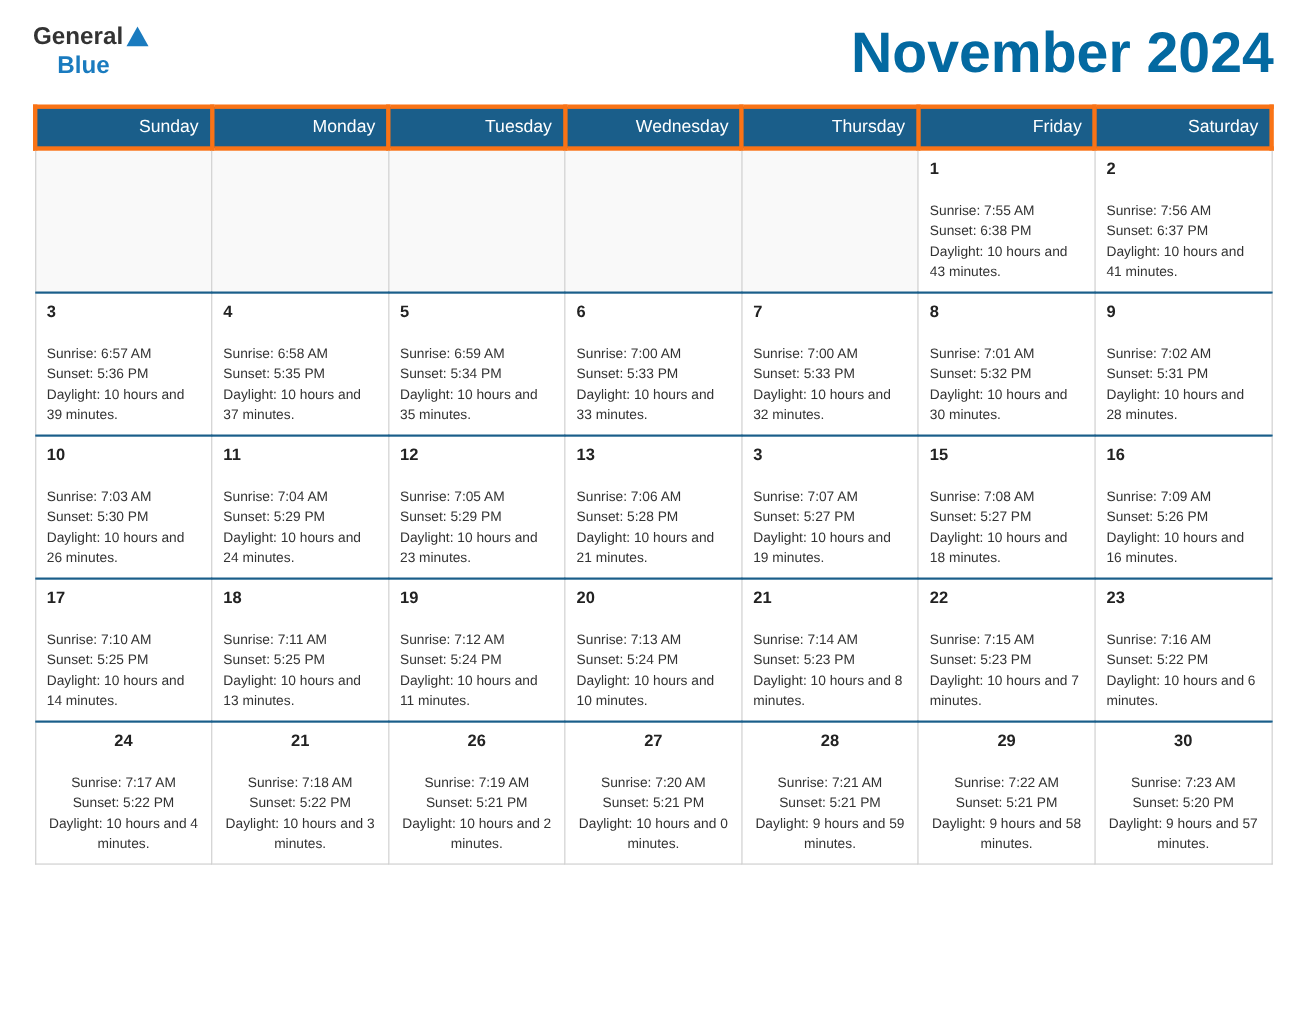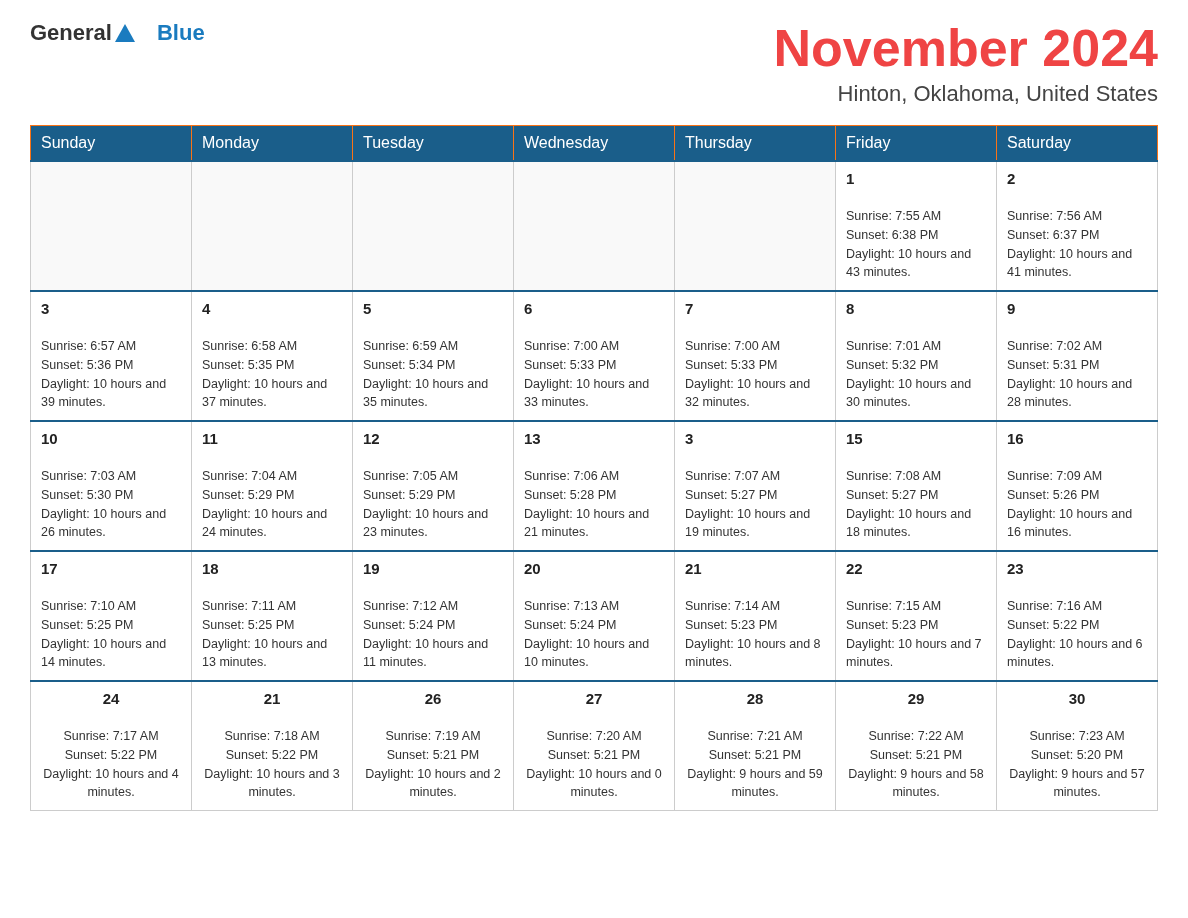--- a/index.html
+++ b/index.html
@@ -11,20 +11,21 @@
       padding: 20px 30px;
     }
     .header {
       display: flex;
       justify-content: space-between;
       align-items: flex-start;
       margin-bottom: 18px;
     }
     .logo {
       display: flex;
+      flex-direction: column;
       align-items: flex-start;
     }
     .logo-top {
       display: flex;
       align-items: center;
     }
     .logo-text-general {
       font-size: 22px;
       font-weight: bold;
       color: #333;
@@ -44,41 +45,41 @@
       color: #1a7bbf;
       margin-top: -4px;
       margin-left: 20px;
     }
     .title-section {
       text-align: right;
     }
     .month-title {
       font-size: 52px;
       font-weight: bold;
-      color: #ef4444;
+      color: #0369a1;
       line-height: 1.1;
     }
     .location {
       font-size: 22px;
       color: #444;
       margin-top: 4px;
     }
     .calendar {
       width: 100%;
       border-collapse: collapse;
       border: 1px solid #999;
     }
     .calendar th {
       background-color: #1a5e8a;
       color: #fff;
       font-size: 16px;
       font-weight: normal;
       padding: 8px 10px;
-      text-align: left;
-      border: 1px solid #f97316;
+      text-align: right;
+      border: 4px solid #f97316;
     }
     .calendar td {
       vertical-align: top;
       padding: 8px 10px;
       border: 1px solid #ccc;
       width: 14.28%;
       min-height: 100px;
       font-size: 13px;
       color: #333;
     }
@@ -114,21 +115,20 @@
     <div class="logo-top">
       <span class="logo-text-general">General</span>
       <div class="logo-triangle"></div>
     </div>
     <div style="margin-left: 2px;">
       <span class="logo-bottom">Blue</span>
     </div>
   </div>
   <div class="title-section">
     <div class="month-title">November 2024</div>
-    <div class="location">Hinton, Oklahoma, United States</div>
   </div>
 </div>
 
 <table class="calendar">
   <thead>
     <tr>
     <th>Sunday</th>
         <th>Monday</th>
         <th>Tuesday</th>
         <th>Wednesday</th>

